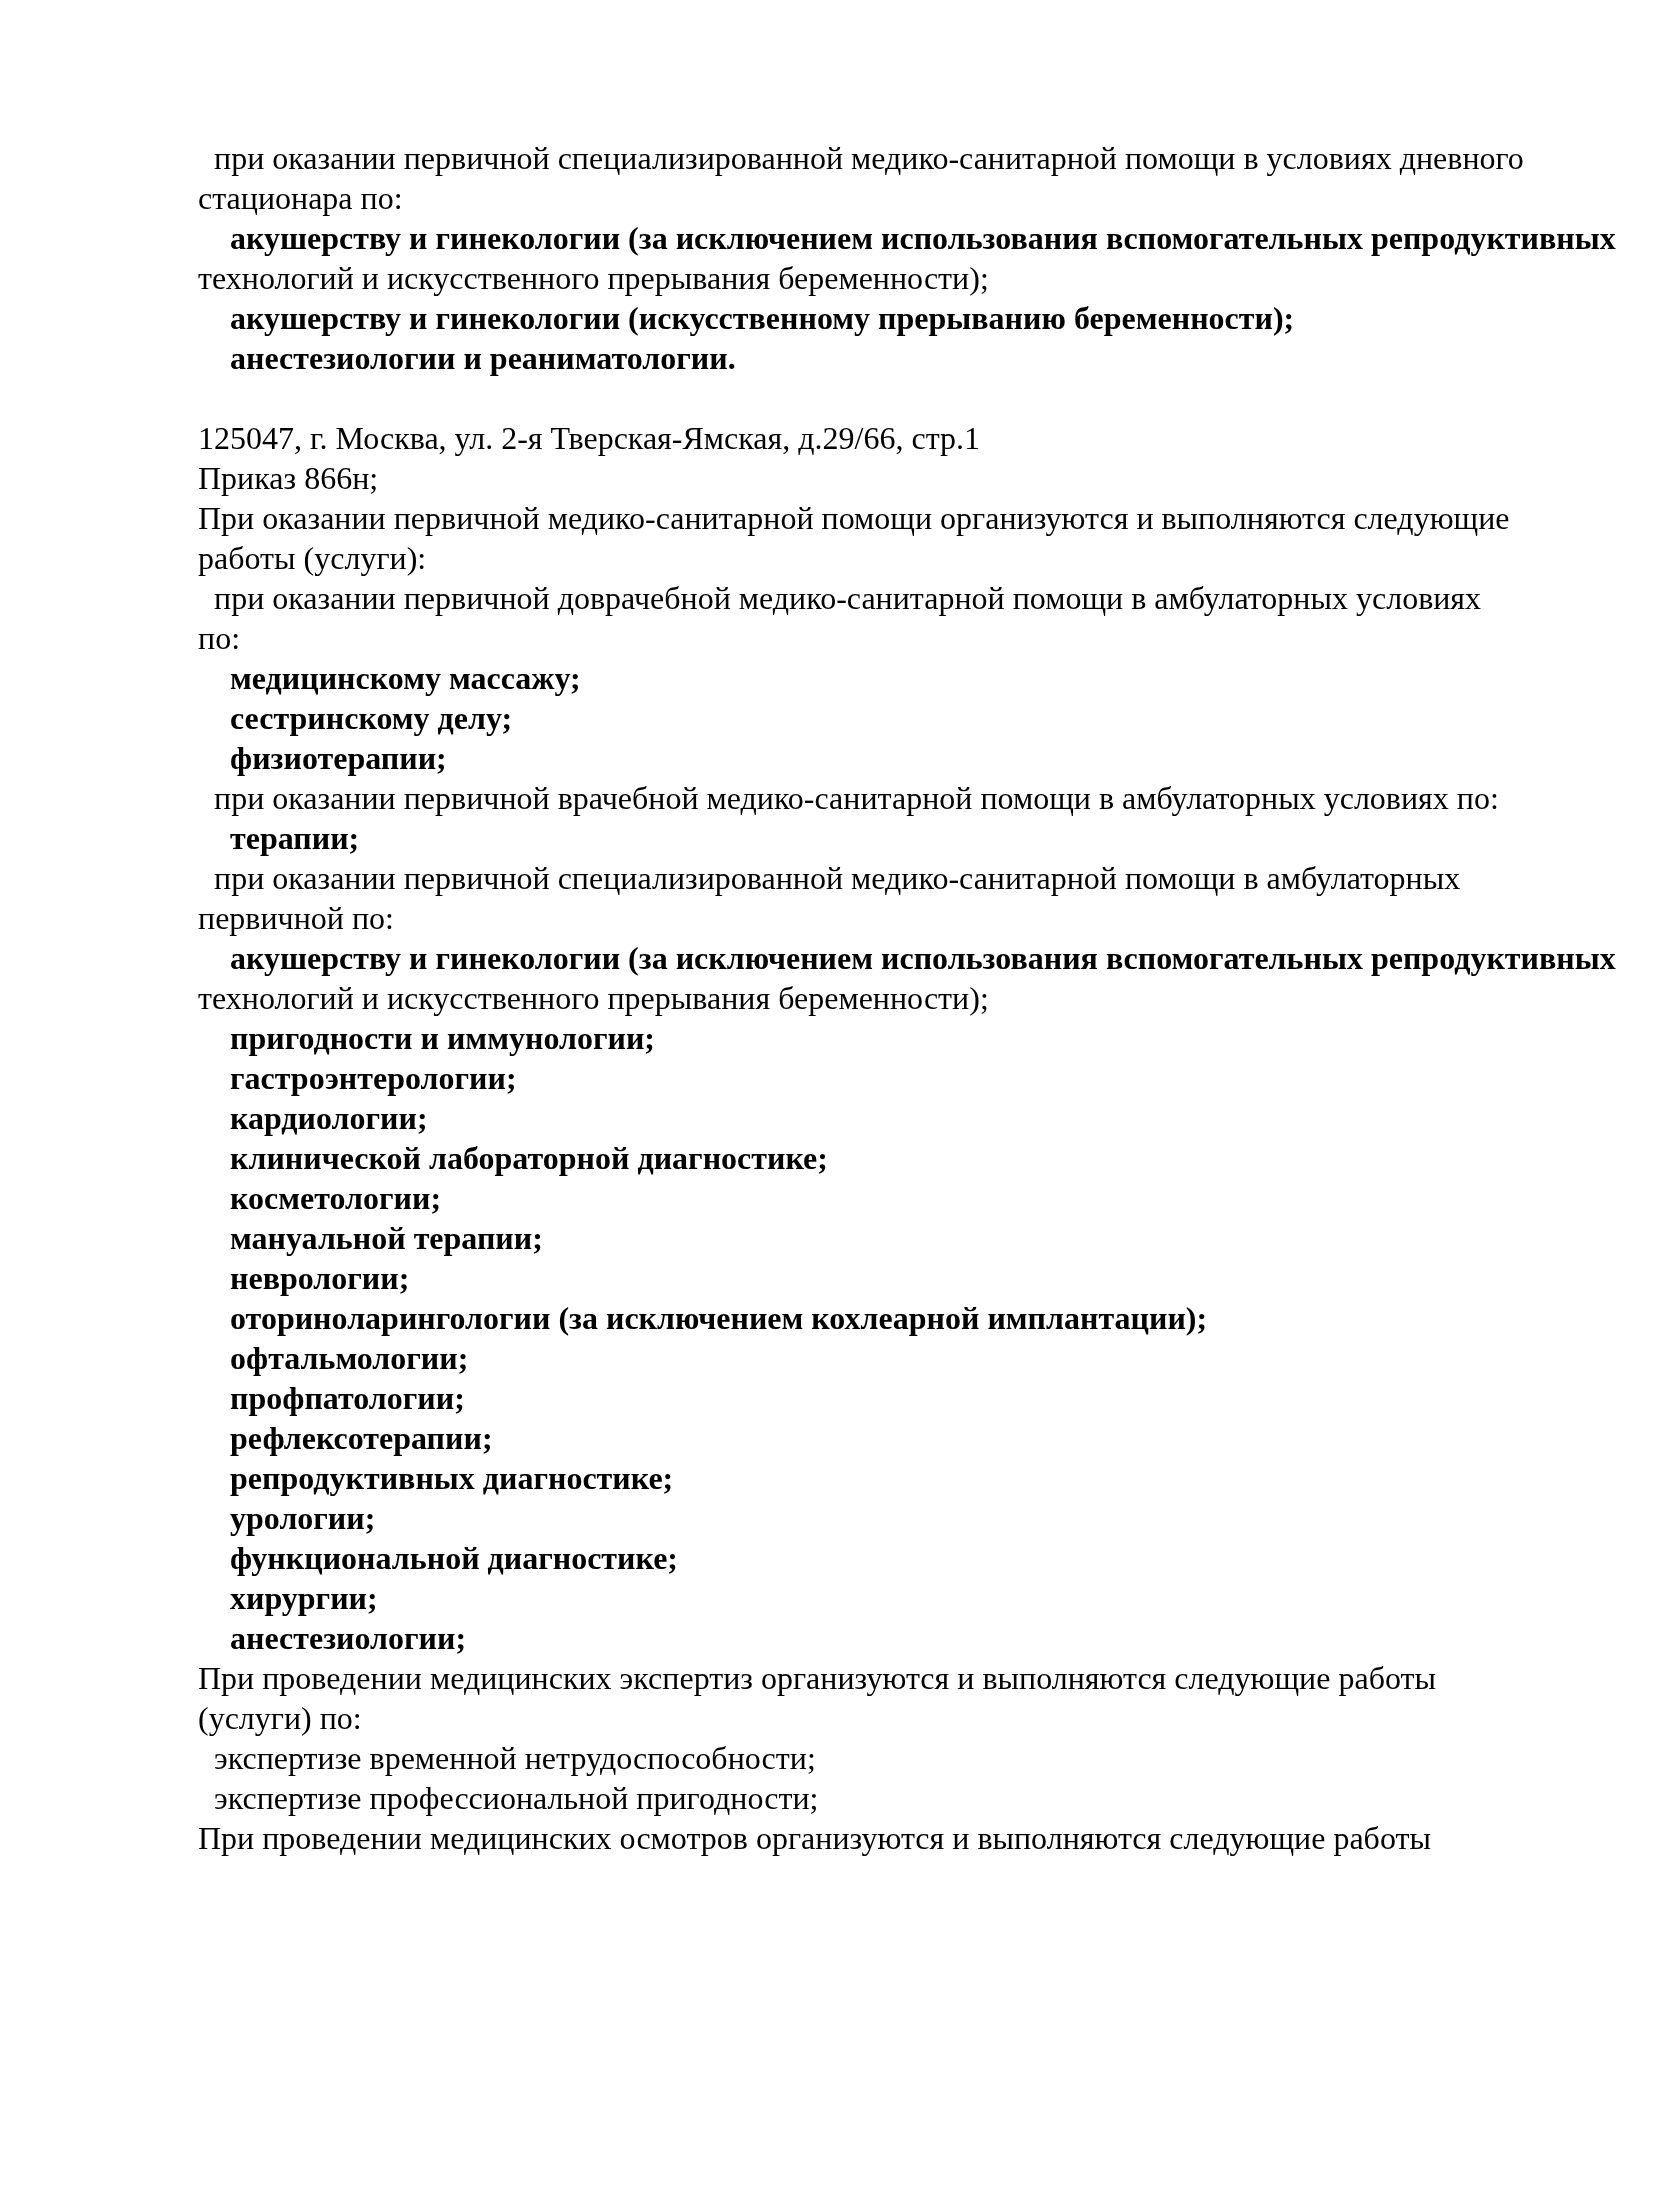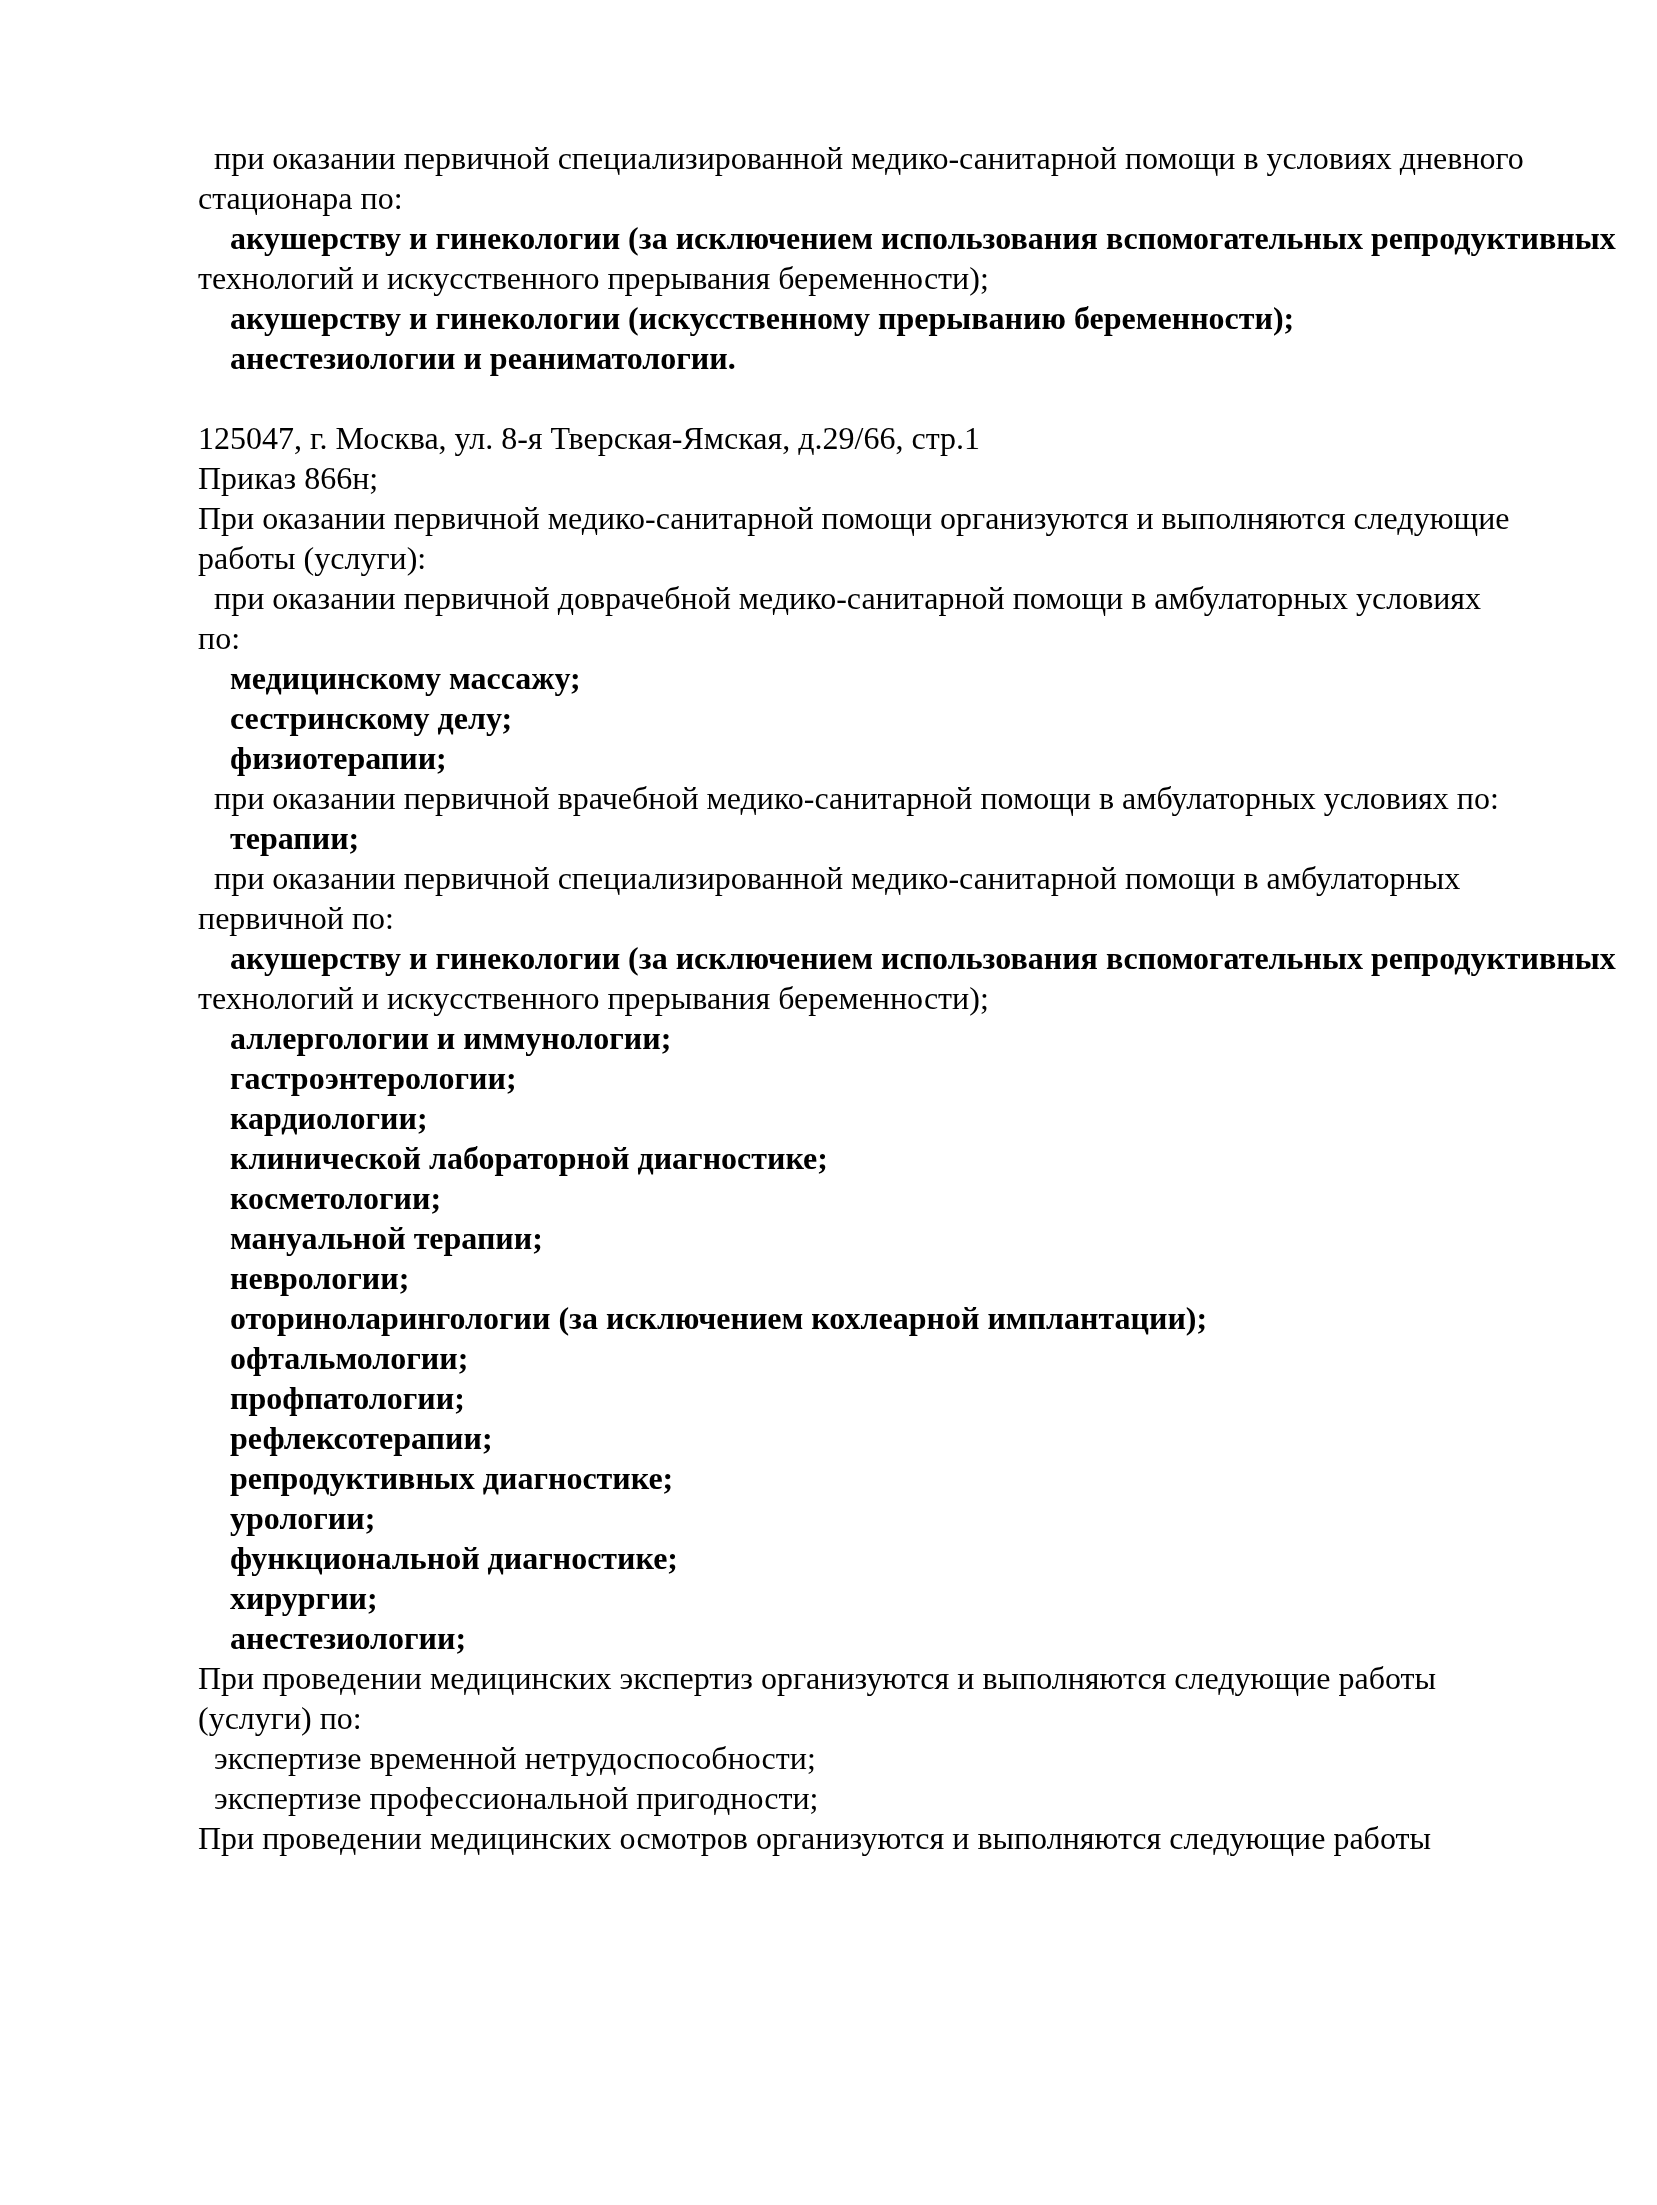--- a/index.html
+++ b/index.html
@@ -37,36 +37,36 @@
 
 <div class="page">
   <div class="doc-body">
       <div class="text-line indent-1">при оказании первичной специализированной медико-санитарной помощи в условиях дневного</div>
       <div class="text-line indent-0">стационара по:</div>
       <div class="text-line indent-2">акушерству и гинекологии (за исключением использования вспомогательных репродуктивных</div>
       <div class="text-line indent-0">технологий и искусственного прерывания беременности);</div>
       <div class="text-line indent-2">акушерству и гинекологии (искусственному прерыванию беременности);</div>
       <div class="text-line indent-2">анестезиологии и реаниматологии.</div>
       <div class="text-line indent-0 blank"></div>
-      <div class="text-line indent-0">125047, г. Москва, ул. 8-я Тверская-Ямская, д.29/66, стр.1</div>
+      <div class="text-line indent-0">125047, г. Москва, ул. 2-я Тверская-Ямская, д.29/66, стр.1</div>
       <div class="text-line indent-0">Приказ 866н;</div>
       <div class="text-line indent-0">При оказании первичной медико-санитарной помощи организуются и выполняются следующие</div>
       <div class="text-line indent-0">работы (услуги):</div>
       <div class="text-line indent-1">при оказании первичной доврачебной медико-санитарной помощи в амбулаторных условиях</div>
       <div class="text-line indent-0">по:</div>
       <div class="text-line indent-2">медицинскому массажу;</div>
       <div class="text-line indent-2">сестринскому делу;</div>
       <div class="text-line indent-2">физиотерапии;</div>
       <div class="text-line indent-1">при оказании первичной врачебной медико-санитарной помощи в амбулаторных условиях по:</div>
       <div class="text-line indent-2">терапии;</div>
       <div class="text-line indent-1">при оказании первичной специализированной медико-санитарной помощи в амбулаторных</div>
       <div class="text-line indent-0">первичной по:</div>
       <div class="text-line indent-2">акушерству и гинекологии (за исключением использования вспомогательных репродуктивных</div>
       <div class="text-line indent-0">технологий и искусственного прерывания беременности);</div>
-      <div class="text-line indent-2">аллергологии и иммунологии;</div>
+      <div class="text-line indent-2">пригодности и иммунологии;</div>
       <div class="text-line indent-2">гастроэнтерологии;</div>
       <div class="text-line indent-2">кардиологии;</div>
       <div class="text-line indent-2">клинической лабораторной диагностике;</div>
       <div class="text-line indent-2">косметологии;</div>
       <div class="text-line indent-2">мануальной терапии;</div>
       <div class="text-line indent-2">неврологии;</div>
       <div class="text-line indent-2">оториноларингологии (за исключением кохлеарной имплантации);</div>
       <div class="text-line indent-2">офтальмологии;</div>
       <div class="text-line indent-2">профпатологии;</div>
       <div class="text-line indent-2">рефлексотерапии;</div>

